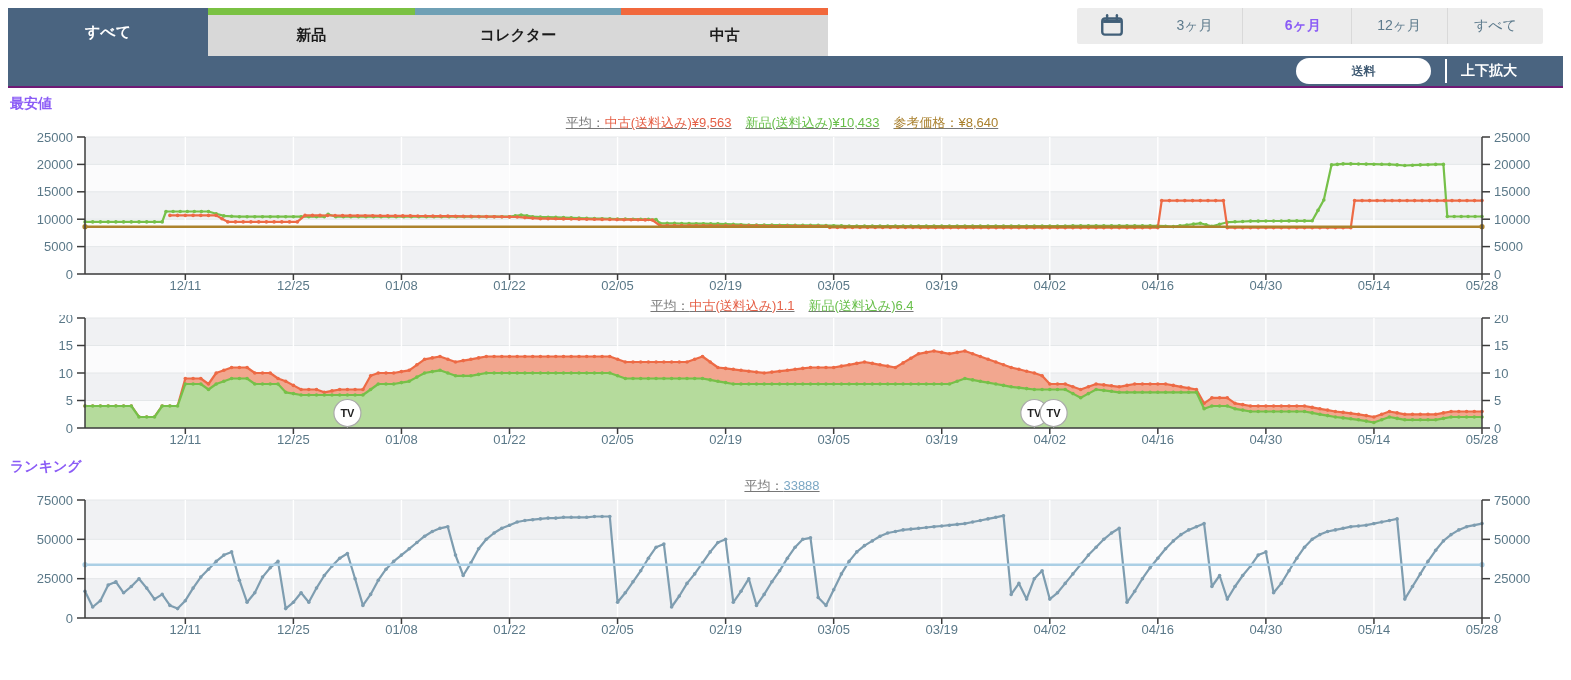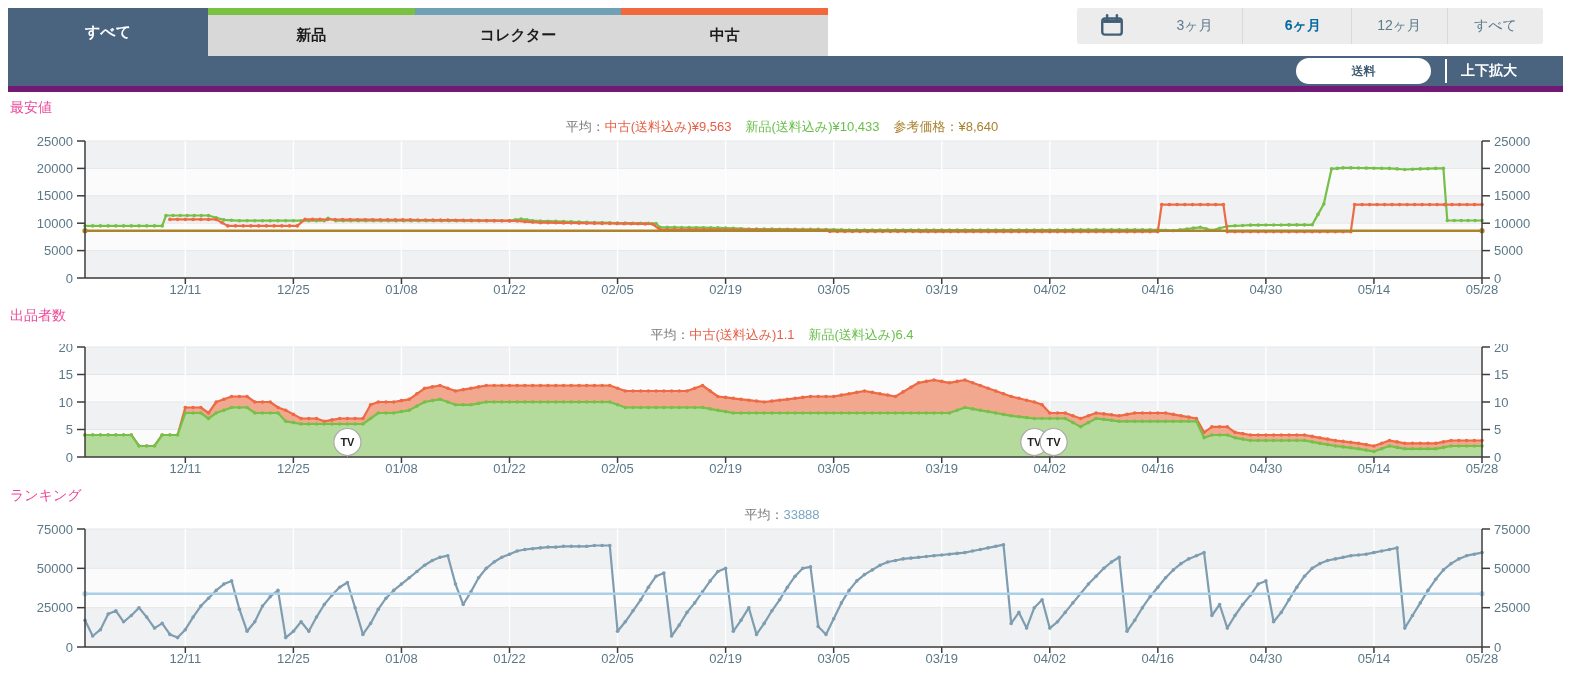--- a/index.html
+++ b/index.html
@@ -1,34 +1,34 @@
 <!DOCTYPE html>
 <html><head>
 <meta charset="utf-8">
 <style>
   html,body{margin:0;padding:0;background:#fff;}
   body{width:1571px;height:680px;overflow:hidden;font-family:"Liberation Sans",sans-serif;position:relative;}
-  .header{margin:8px 8px 0 8px;border-bottom:6px solid #701a75;}
+  .header{margin:8px 8px 0 8px;border-bottom:2px solid #701a75;}
   .row1{display:flex;height:48px;}
   .tabs{display:flex;width:820px;background:#4a6480;}
   .tab{display:flex;align-items:center;justify-content:center;font-weight:bold;font-size:15px;cursor:pointer;}
   .tab-all{width:200px;background:#4a6480;color:#fff;}
   .tab-other{flex:1;background:#d8d8d8;color:#1b1b1b;border-top:7px solid transparent;}
   .row1-right{flex:1;display:flex;justify-content:flex-end;align-items:flex-start;background:#fff;}
   .range-box{margin-right:20px;width:466px;height:36px;background:#ececec;border-radius:2px;display:flex;align-items:stretch;}
   .range-cal{display:flex;align-items:center;justify-content:center;width:70px;}
   .range-opt{flex:1;display:flex;align-items:center;justify-content:center;font-size:14px;color:#5c7a8c;cursor:pointer;border-left:1px solid #d9d9d9;}
   .range-opt.first{border-left:none;}
-  .range-opt.active{color:#0369a1;font-weight:bold;padding-left:12px;}
+  .range-opt.active{color:#8b5cf6;font-weight:bold;padding-left:12px;}
   .row2{height:30px;background:#4a6480;display:flex;align-items:center;justify-content:flex-end;}
   .pill{width:135px;height:26px;background:#fff;border-radius:13px;color:#3f5a73;font-weight:bold;font-size:12px;display:flex;align-items:center;justify-content:center;cursor:pointer;}
   .vsep{width:2px;height:24px;background:#fff;margin:0 14px;}
   .expand{color:#fff;font-weight:bold;font-size:14px;margin-right:46px;cursor:pointer;}
-  .section-title{margin:5px 0 0 10px;font-size:14px;font-weight:normal;color:#ec4899;height:20px;line-height:20px;}
-  .avg-line{text-align:center;font-size:13px;color:#777;height:19px;line-height:19px;}
+  .section-title{margin:5px 0 0 10px;font-size:14px;font-weight:bold;color:#8b5cf6;height:20px;line-height:20px;}
+  .avg-line{text-align:center;font-size:13px;color:#777;height:19px;line-height:19px;text-decoration:underline;}
   .avg-line span{margin:0 7px;}
   svg{display:block;}
   svg text{font-family:"Liberation Sans",sans-serif;}
 </style>
 </head>
 <body>
 
 <div class="header">
   <div class="row1">
     <div class="tabs">
@@ -509,21 +509,20 @@
       <line x1="1265.8895027624308" y1="142" x2="1265.8895027624308" y2="148" stroke="#3c3c3c" stroke-width="1.5"></line>
       <text x="1265.8895027624308" y="158" text-anchor="middle" font-size="13" fill="#5a7888">04/30</text>
       <line x1="1373.9447513812154" y1="142" x2="1373.9447513812154" y2="148" stroke="#3c3c3c" stroke-width="1.5"></line>
       <text x="1373.9447513812154" y="158" text-anchor="middle" font-size="13" fill="#5a7888">05/14</text>
       <line x1="1482" y1="142" x2="1482" y2="148" stroke="#3c3c3c" stroke-width="1.5"></line>
       <text x="1482" y="158" text-anchor="middle" font-size="13" fill="#5a7888">05/28</text>
     </svg>
 </div>
 
 <div class="section">
-  <div class="section-title">出品者数</div>
   <div class="avg-line"><span style="margin:0">平均：</span><span style="margin-left: 0px; color: rgb(229, 95, 70);">中古(送料込み)1.1</span><span style="color: rgb(103, 191, 73);">新品(送料込み)6.4</span></div>
   <svg id="chart1" width="1571" height="136">
       <rect x="85" y="3" width="1397" height="27.5" fill="#f0f1f3"></rect>
       <rect x="85" y="30.5" width="1397" height="27.5" fill="#fbfbfc"></rect>
       <rect x="85" y="58" width="1397" height="27.5" fill="#f0f1f3"></rect>
       <rect x="85" y="85.5" width="1397" height="27.5" fill="#fbfbfc"></rect>
       <line x1="85" y1="113" x2="1482" y2="113" stroke="#e4e7e9" stroke-width="1"></line>
       <line x1="85" y1="85.5" x2="1482" y2="85.5" stroke="#e4e7e9" stroke-width="1"></line>
       <line x1="85" y1="58" x2="1482" y2="58" stroke="#e4e7e9" stroke-width="1"></line>
       <line x1="85" y1="30.5" x2="1482" y2="30.5" stroke="#e4e7e9" stroke-width="1"></line>

